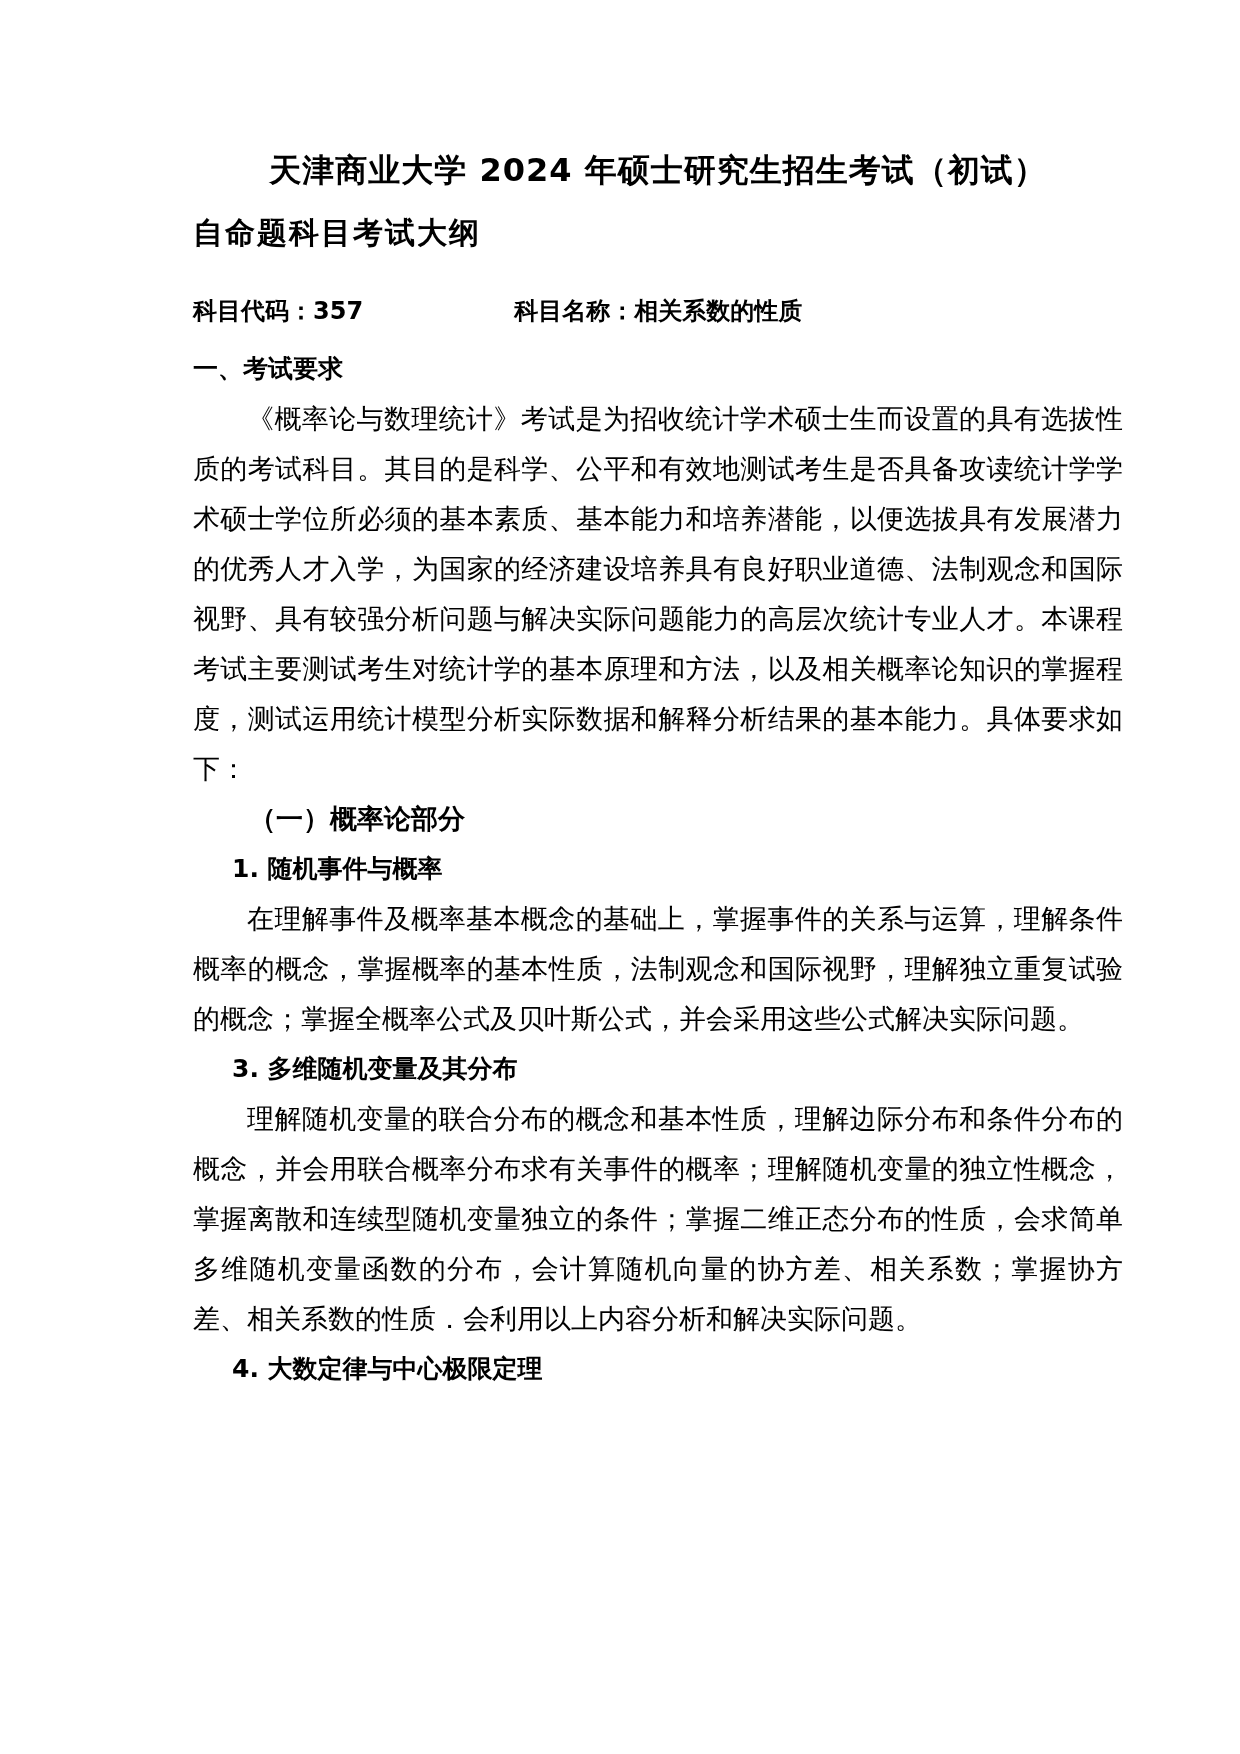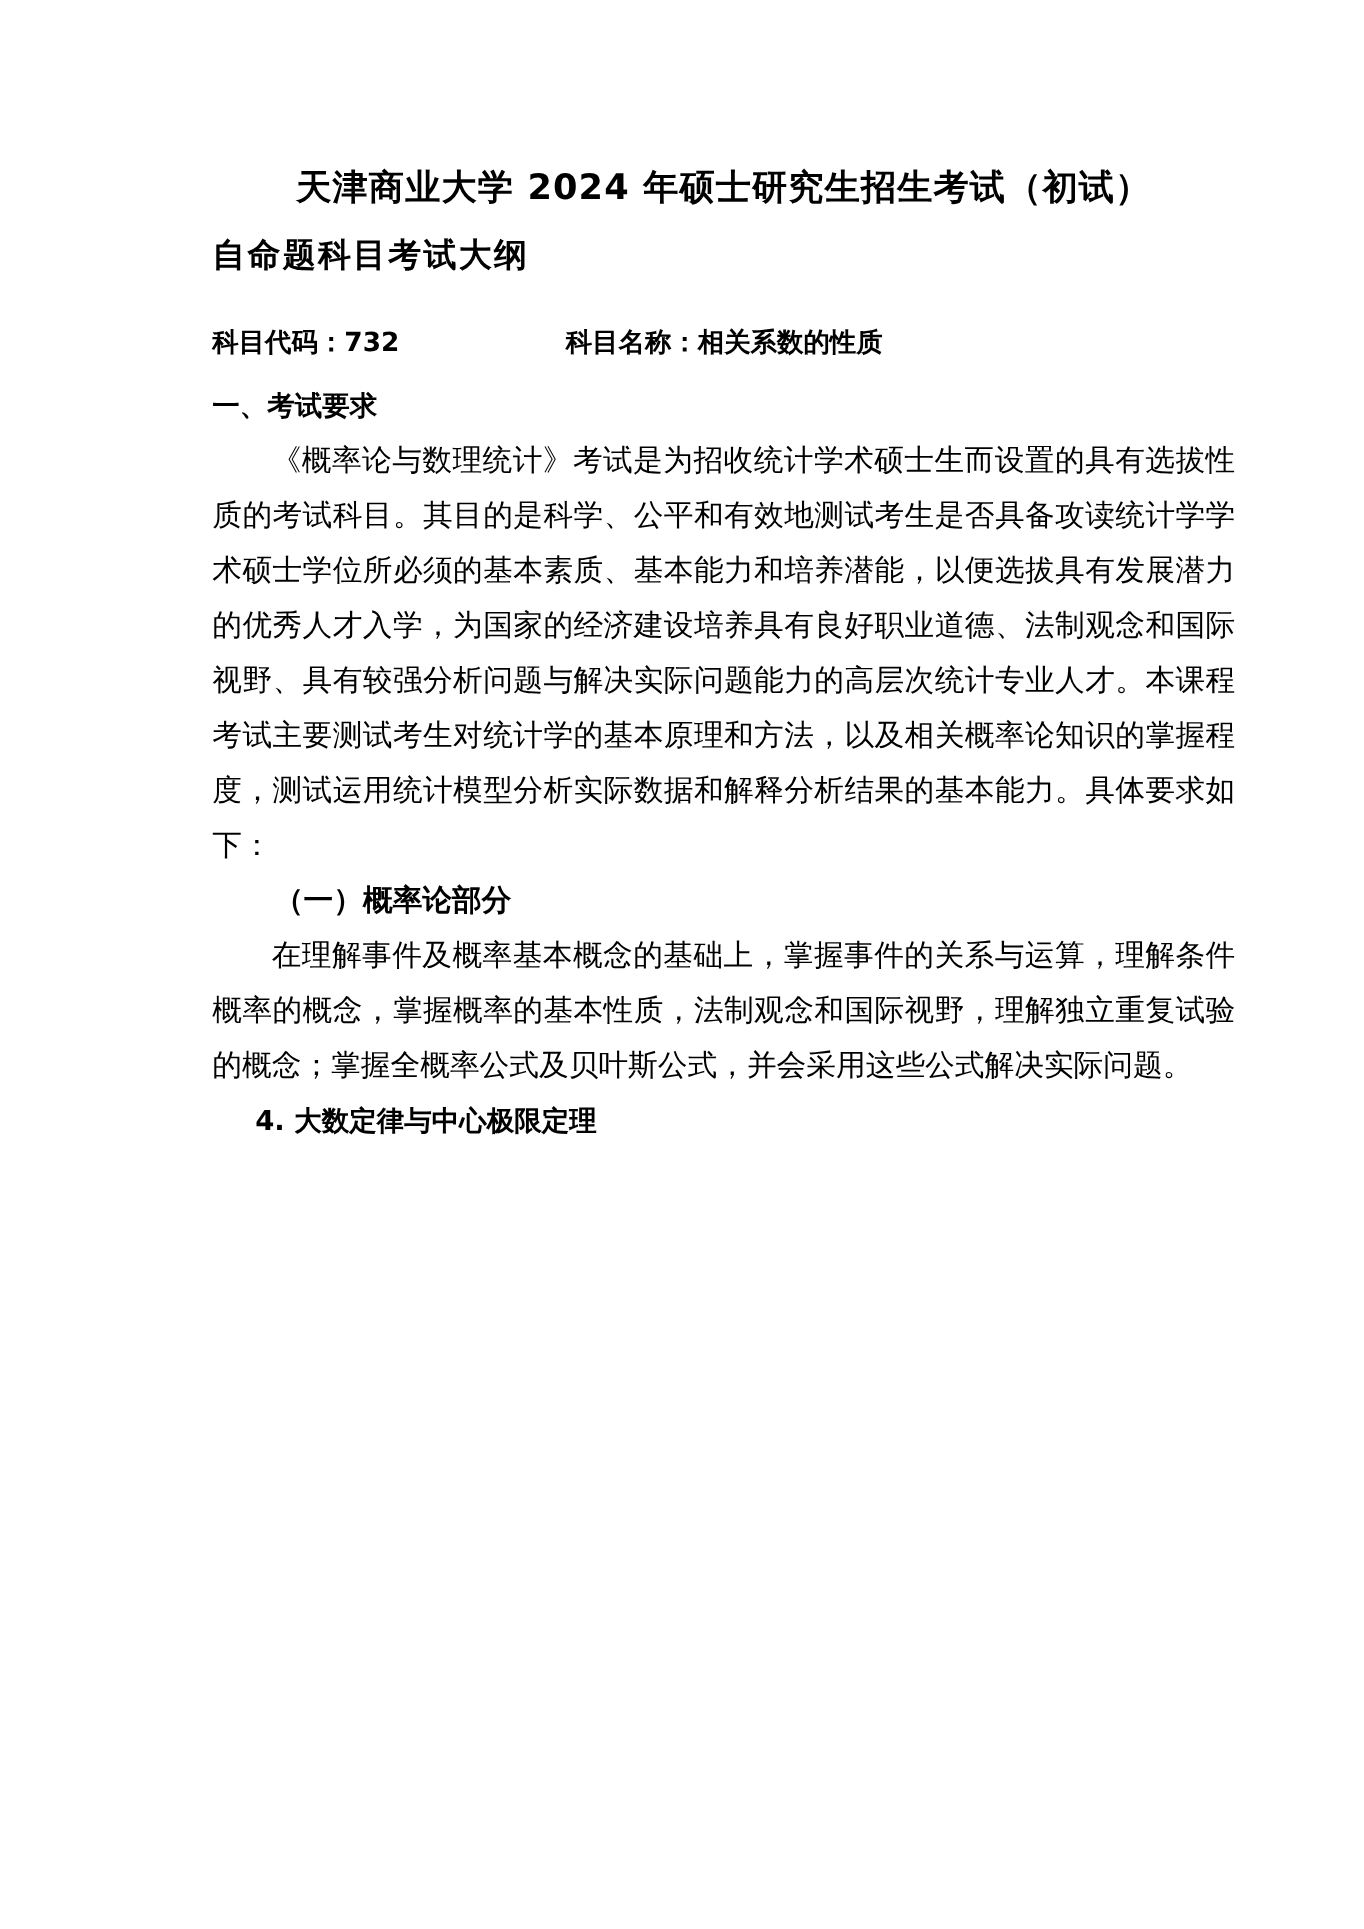--- a/index.html
+++ b/index.html
@@ -90,35 +90,40 @@
 </head>
 <body>
 
 <div class="page">
 
   <div class="doc-title">天津商业大学 2024 年硕士研究生招生考试（初试）</div>
 
   <div class="doc-subtitle">自命题科目考试大纲</div>
 
   <div class="meta-row">
-    <span class="meta-code">科目代码：732</span>
+    <span class="meta-code">科目代码：357</span>
     <span class="meta-name">科目名称：相关系数的性质</span>
   </div>
 
   <div class="h-section">一、考试要求</div>
 
   <p class="body-p first-indent">《概率论与数理统计》考试是为招收统计学术硕士生而设置的具有选拔性质的考试科目。其目的是科学、公平和有效地测试考生是否具备攻读统计学学术硕士学位所必须的基本素质、基本能力和培养潜能，以便选拔具有发展潜力的优秀人才入学，为国家的经济建设培养具有良好职业道德、法制观念和国际视野、具有较强分析问题与解决实际问题能力的高层次统计专业人才。本课程考试主要测试考生对统计学的基本原理和方法，以及相关概率论知识的掌握程度，测试运用统计模型分析实际数据和解释分析结果的基本能力。具体要求如下：</p>
 
   <div class="h-part">（一）概率论部分</div>
 
   <div>
+    <div class="h-item">1. 随机事件与概率</div>
     <p class="body-p first-indent">在理解事件及概率基本概念的基础上，掌握事件的关系与运算，理解条件概率的概念，掌握概率的基本性质，法制观念和国际视野，理解独立重复试验的概念；掌握全概率公式及贝叶斯公式，并会采用这些公式解决实际问题。</p>
   </div>
 
   <div>
   </div>
 
+  <div>
+    <div class="h-item">3. 多维随机变量及其分布</div>
+    <p class="body-p first-indent">理解随机变量的联合分布的概念和基本性质，理解边际分布和条件分布的概念，并会用联合概率分布求有关事件的概率；理解随机变量的独立性概念，掌握离散和连续型随机变量独立的条件；掌握二维正态分布的性质，会求简单多维随机变量函数的分布，会计算随机向量的协方差、相关系数；掌握协方差、相关系数的性质．会利用以上内容分析和解决实际问题。</p>
+  </div>
 
   <div>
     <div class="h-item">4. 大数定律与中心极限定理</div>
   </div>
 
 </div>
 
 </body></html>

